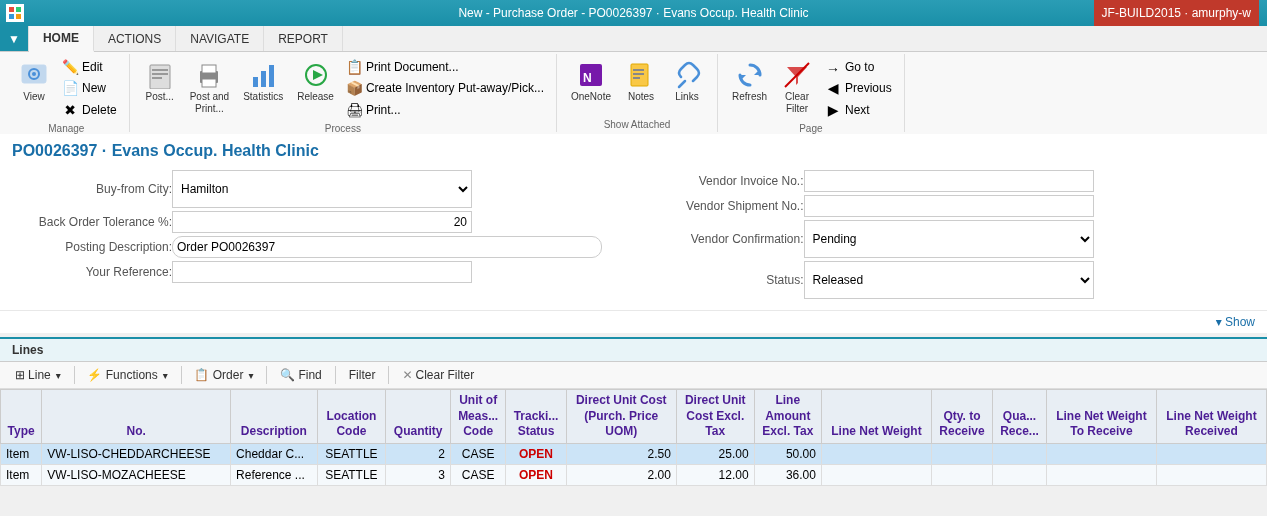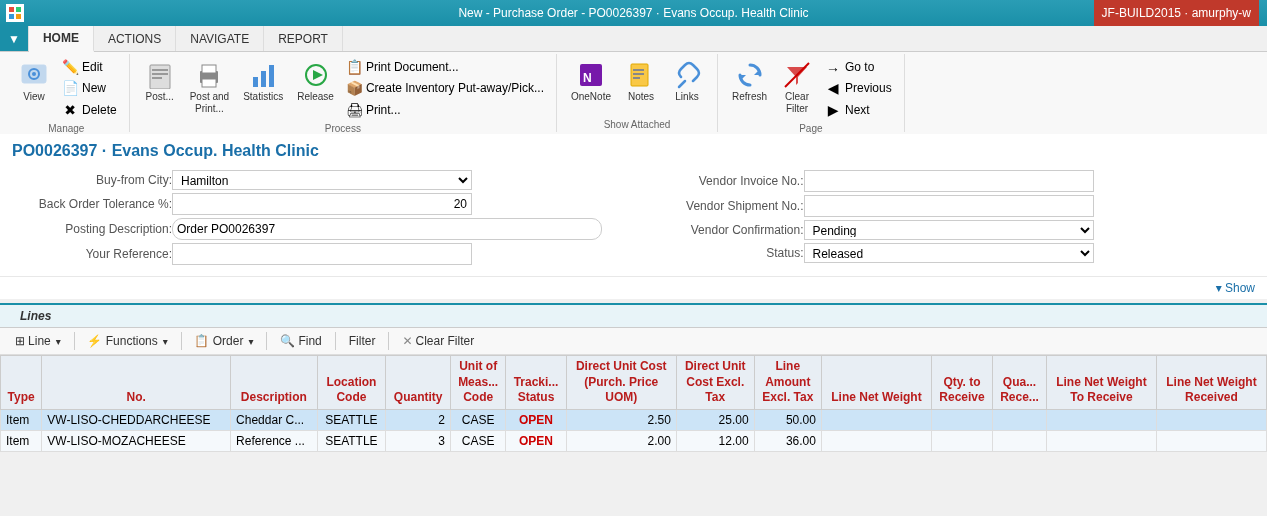--- a/index.html
+++ b/index.html
@@ -169,21 +169,21 @@
       font-size: 12px;
       height: 22px;
       flex: 1;
       max-width: 300px;
     }
     .form-input-full { max-width: 430px; border-radius: 10px; }
     .form-select {
       border: 1px solid #ccc;
       padding: 2px 4px;
       font-size: 12px;
-      height: 20px;
+      height: 38px;
       flex: 1;
       max-width: 300px;
       background: white;
       appearance: auto;
     }
     .form-input-num { text-align: right; }
 
     
     .show-bar {
       text-align: right;
@@ -196,26 +196,25 @@
     }
 
     
     .lines-section {
       background: white;
       border-top: 2px solid #1a8fa8;
       margin-top: 4px;
     }
     .lines-header {
       background: #e8f4f8;
-      padding: 4px 20px;
+      padding: 4px 12px;
       font-weight: 600;
       font-size: 12px;
       color: #333;
       border-bottom: 1px solid #ccc;
-      font-style: italic;
     }
     .lines-toolbar {
       display: flex;
       align-items: center;
       padding: 3px 8px;
       gap: 4px;
       background: #f8f8f8;
       border-bottom: 1px solid #ddd;
     }
     .lines-toolbar-btn {
@@ -236,21 +235,21 @@
       width: 100%;
       border-collapse: collapse;
       font-size: 11px;
     }
     .data-table th {
       background: #e8eef4;
       border: 1px solid #ccc;
       padding: 3px 5px;
       text-align: center;
       font-weight: 600;
-      color: #b91c1c;
+      color: #4c1d95;
       vertical-align: bottom;
       white-space: normal;
       line-height: 1.3;
     }
     .data-table td {
       border: 1px solid #ddd;
       padding: 3px 5px;
       white-space: nowrap;
     }
     .data-table tr:nth-child(even) td { background: #f5f9fc; }

